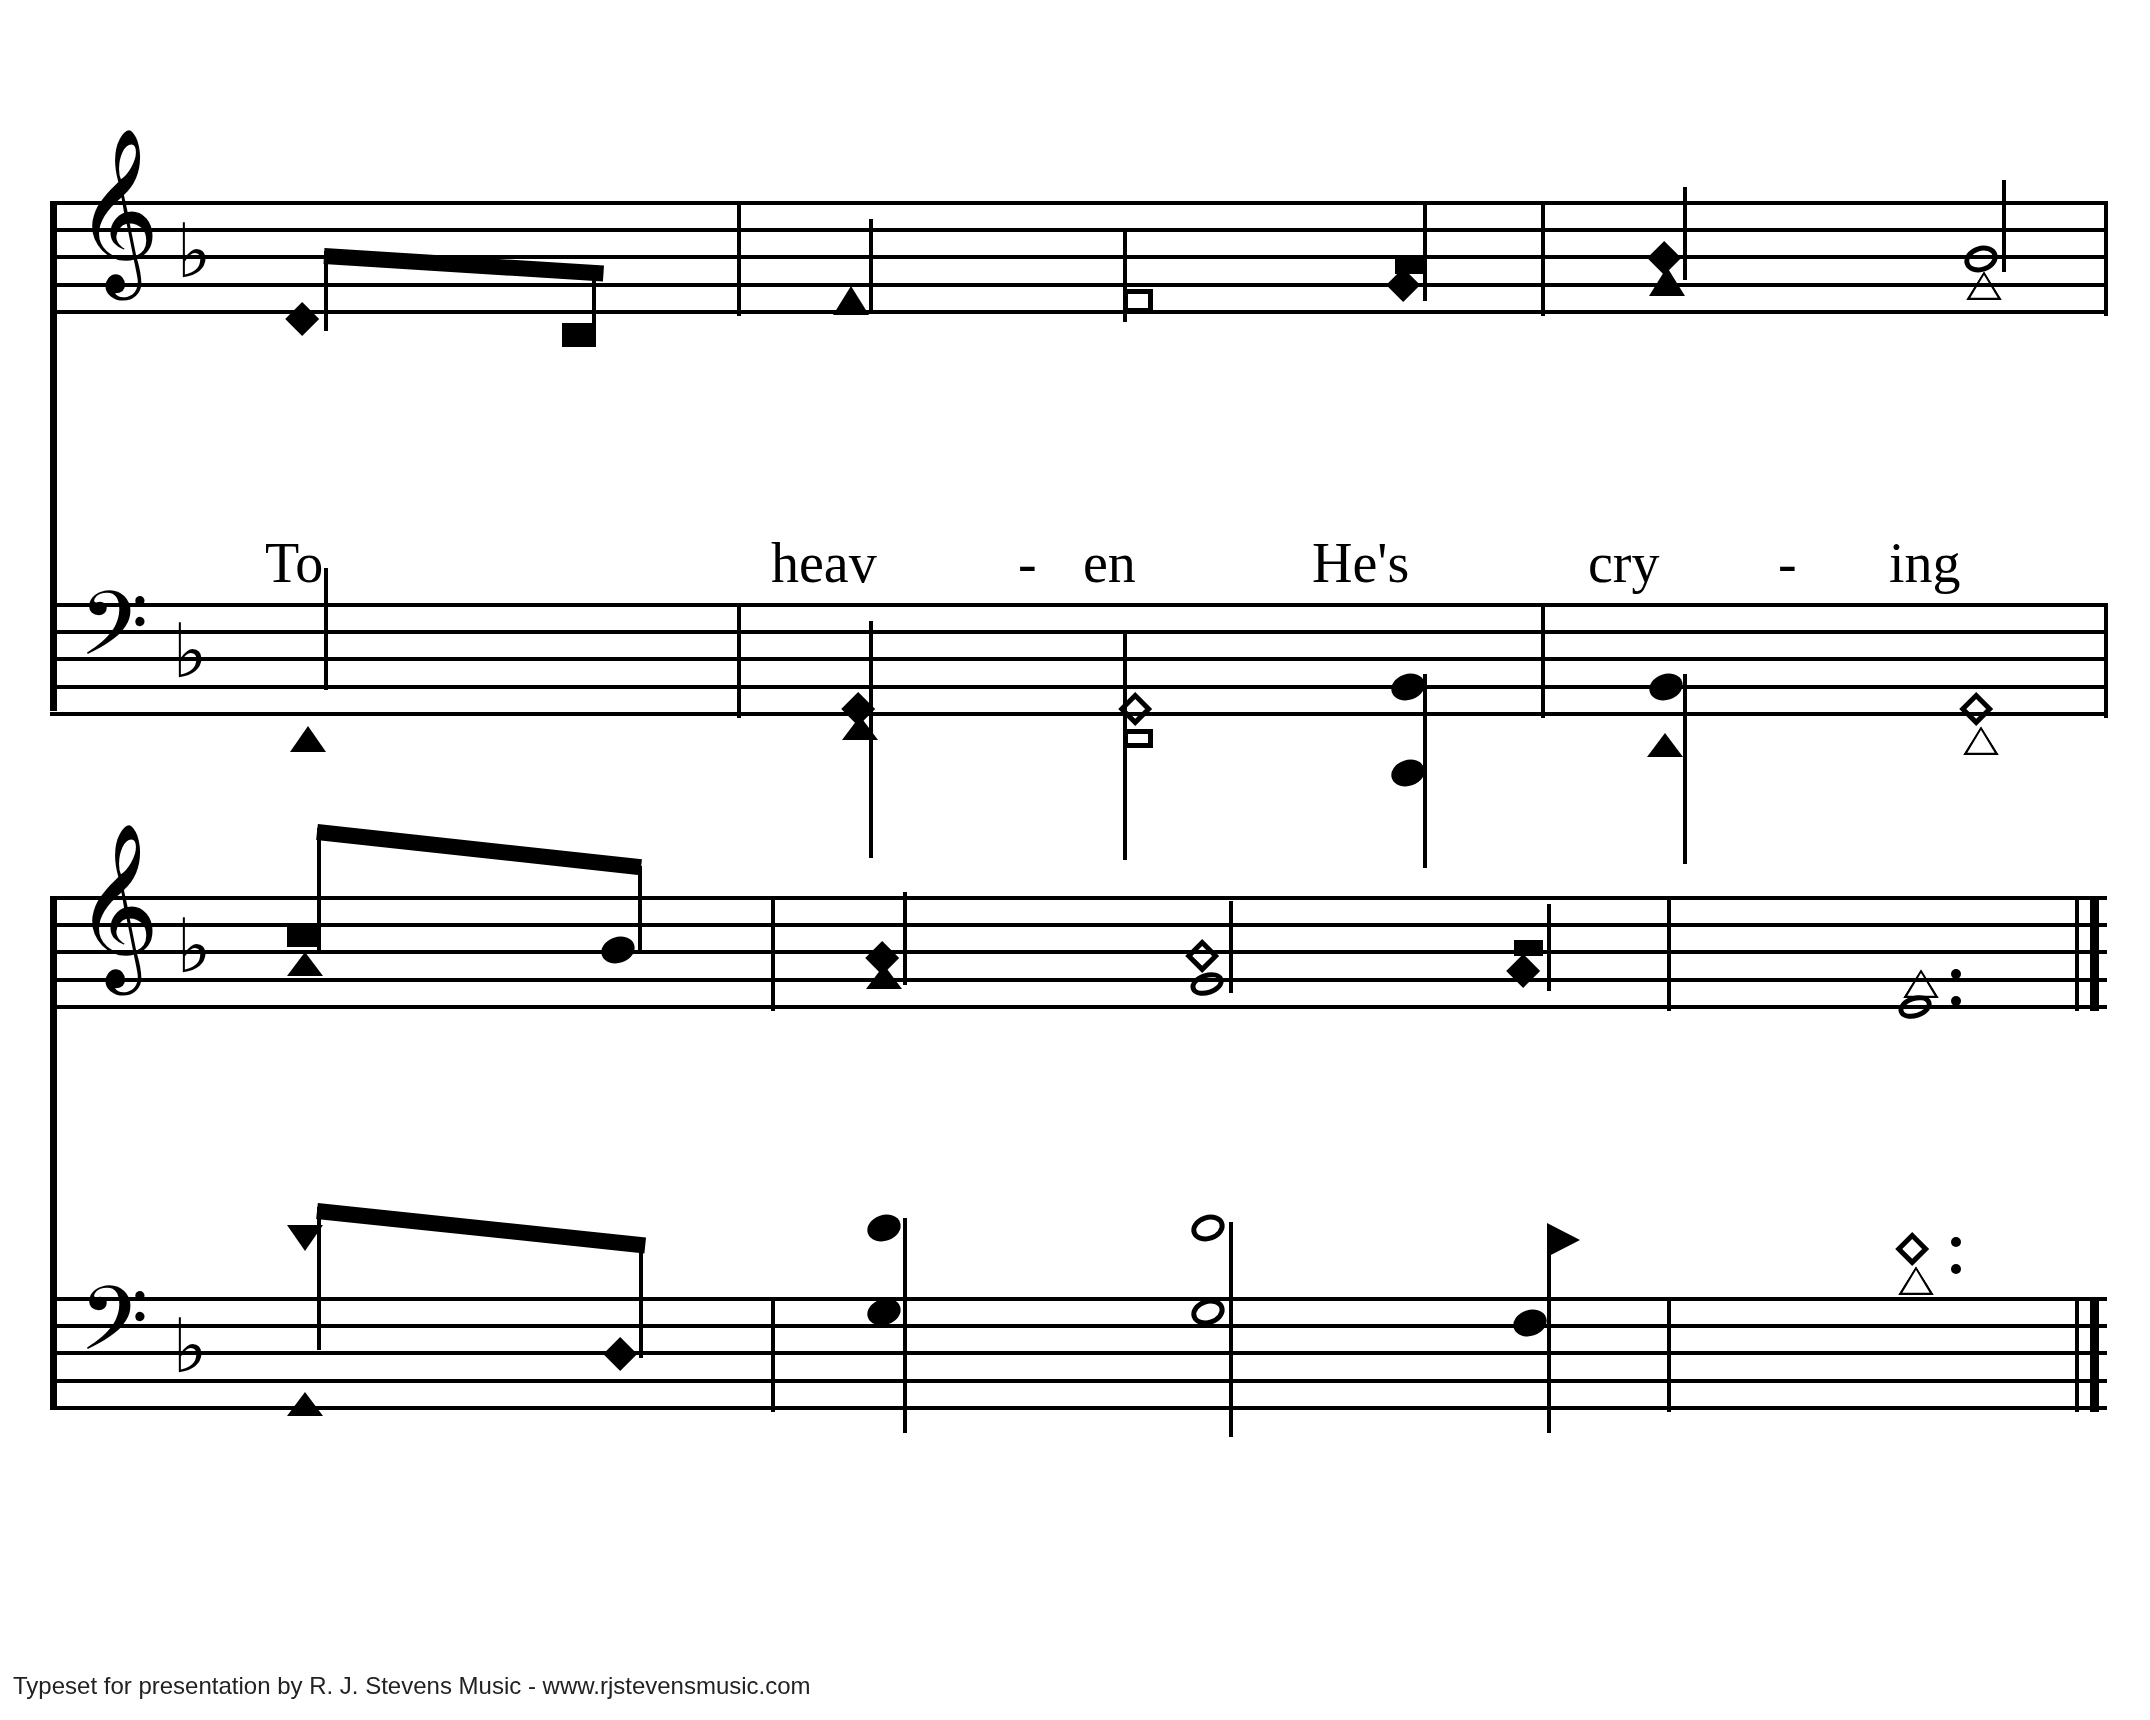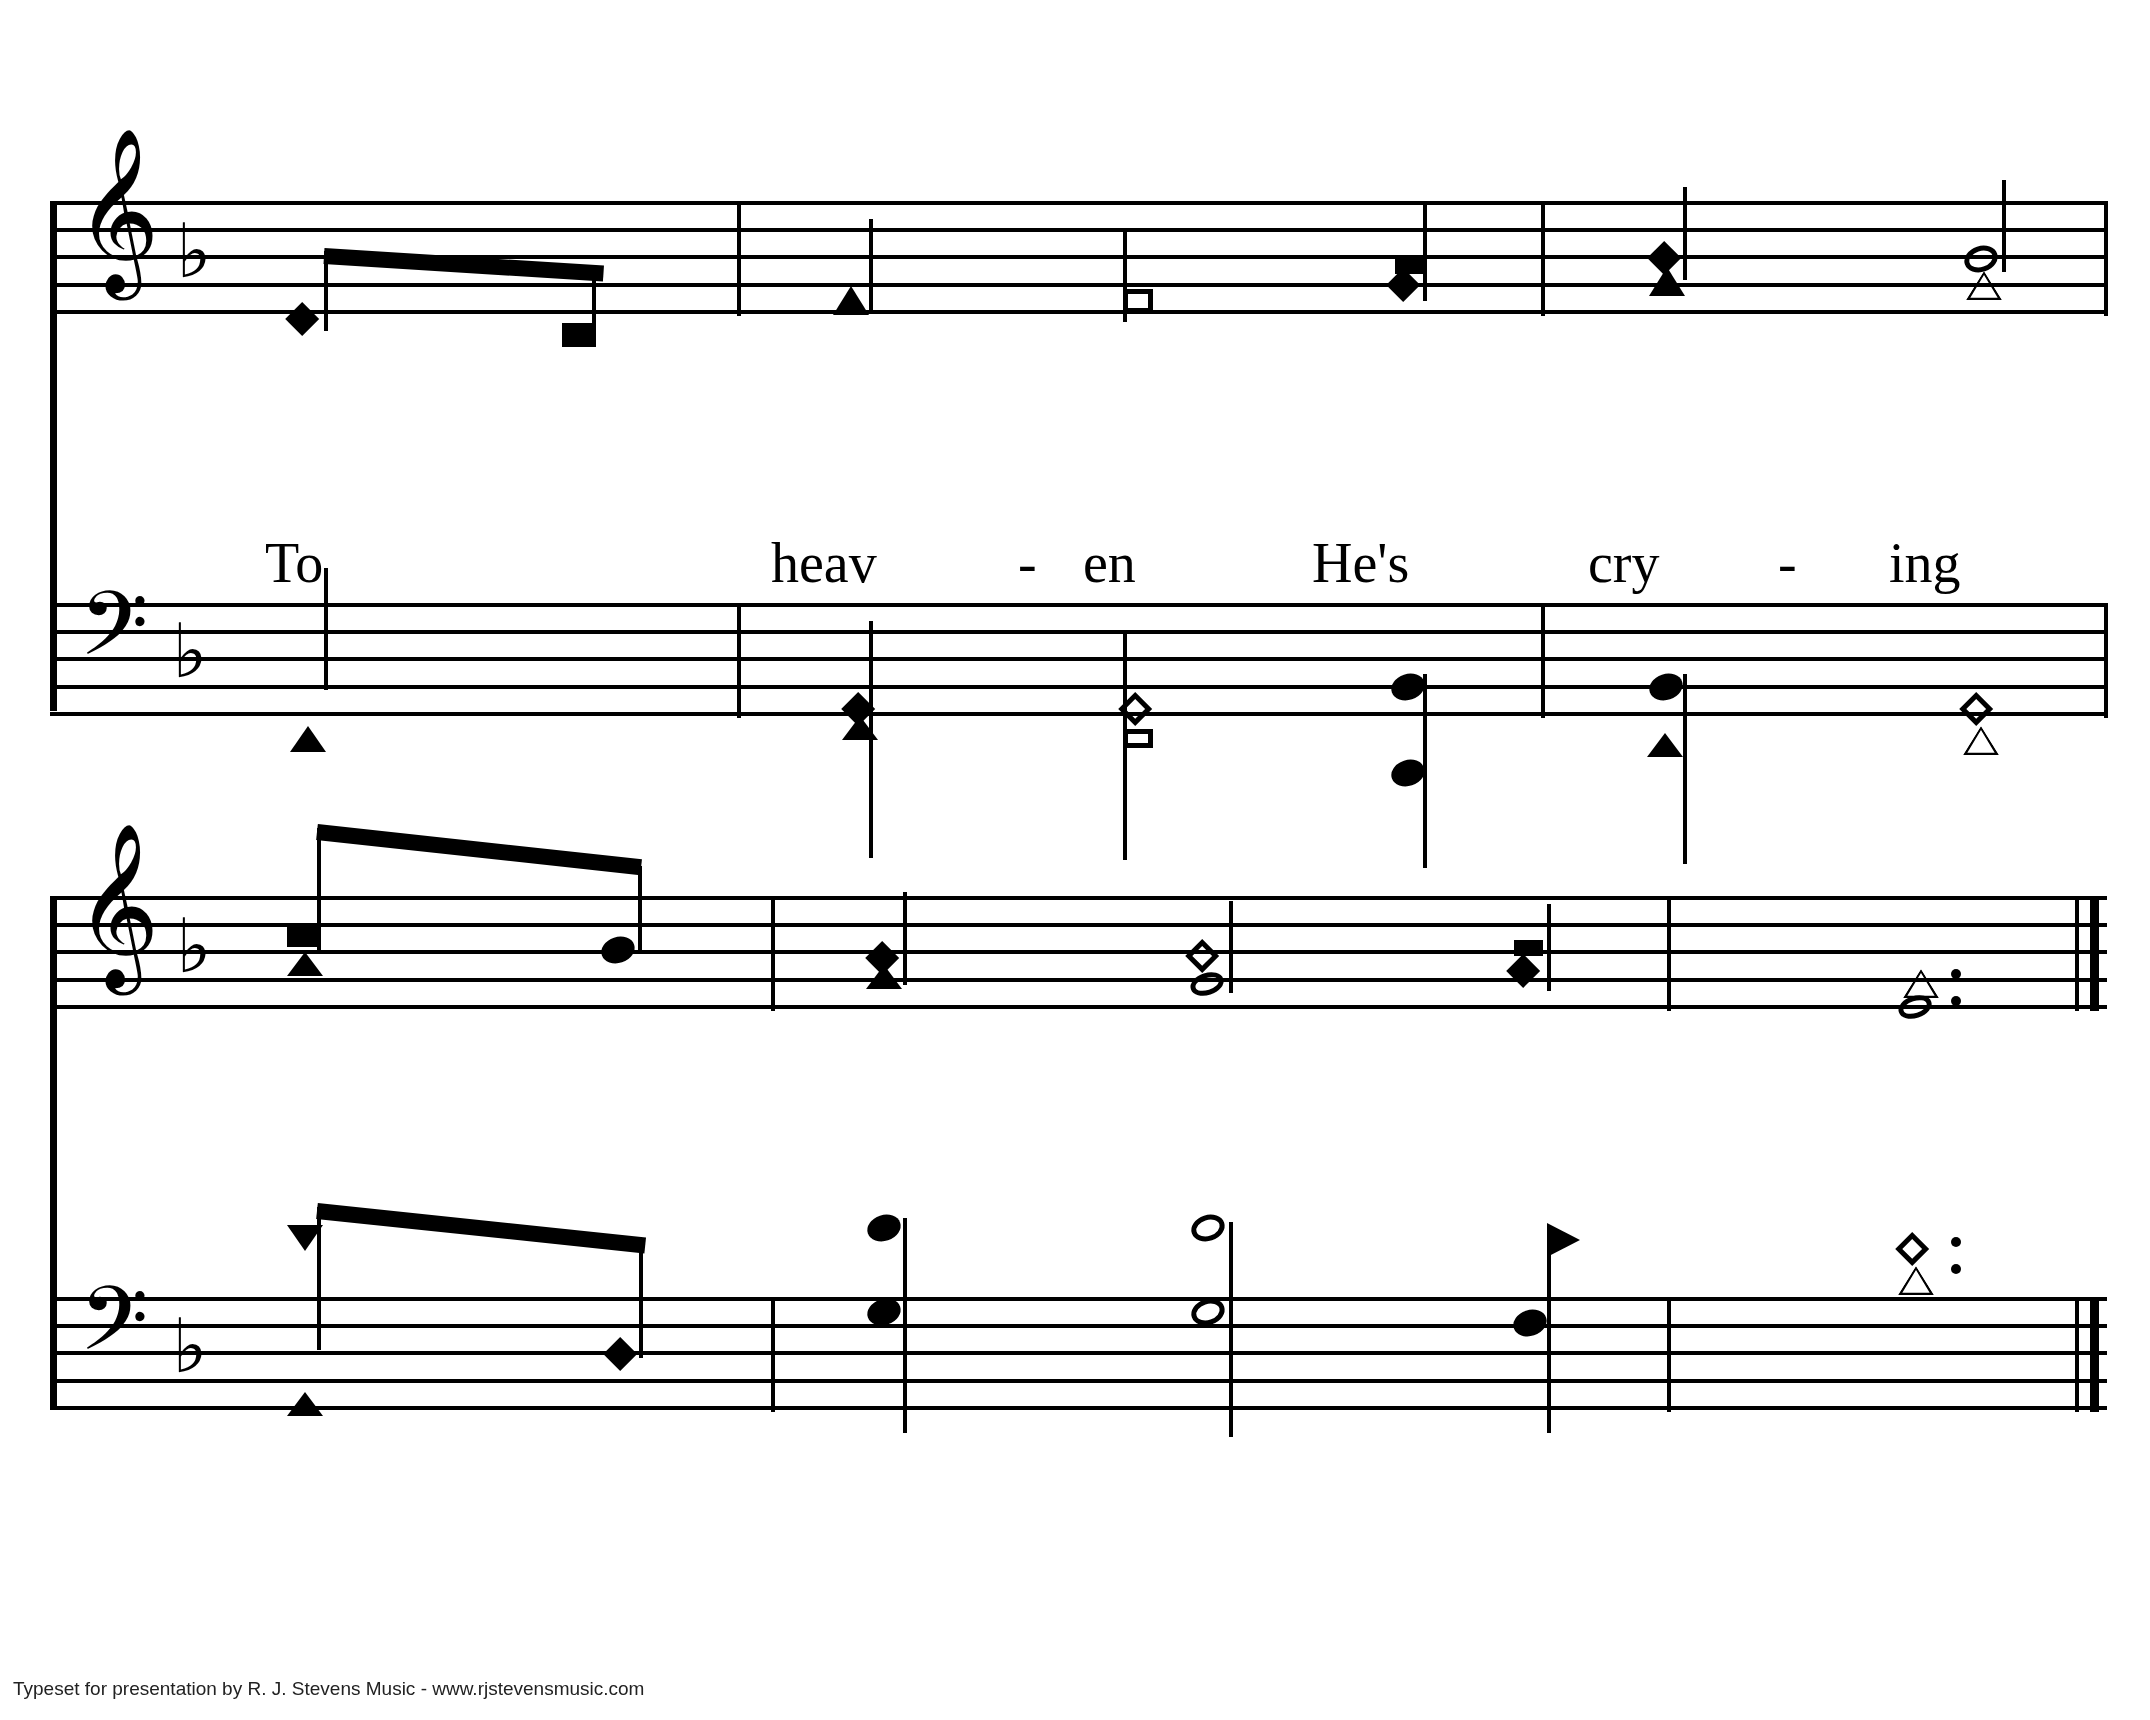--- a/index.html
+++ b/index.html
@@ -164,21 +164,21 @@
     font-size: 56px;
     color: #000;
     white-space: nowrap;
   }
 
   .footer {
     position: absolute;
     left: 13px;
     bottom: 21.5px;
     font-family: "Liberation Sans", sans-serif;
-    font-size: 19px;
+    font-size: 24px;
     color: #222;
     white-space: nowrap;
   }
 </style>
 </head>
 <body>
 
 <div class="sheet">
 
   <div class="system" id="system-1">

